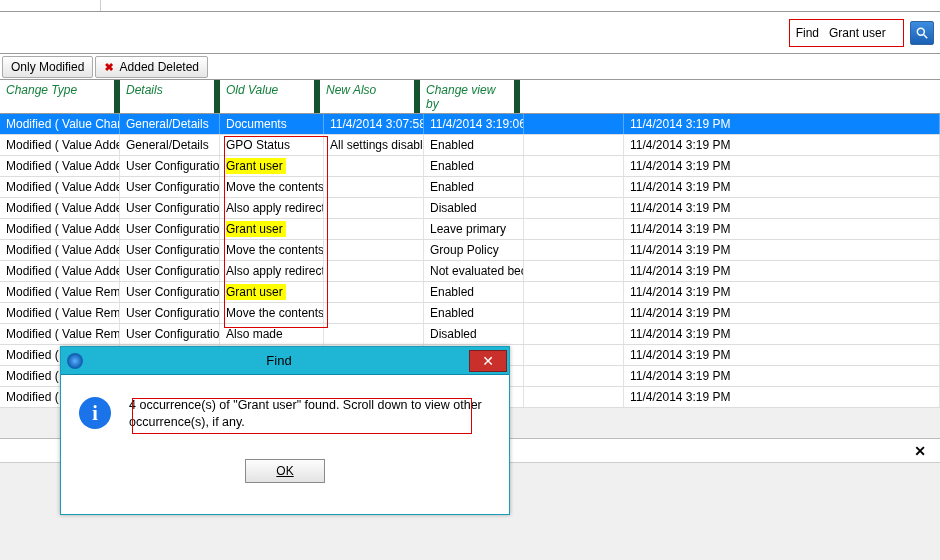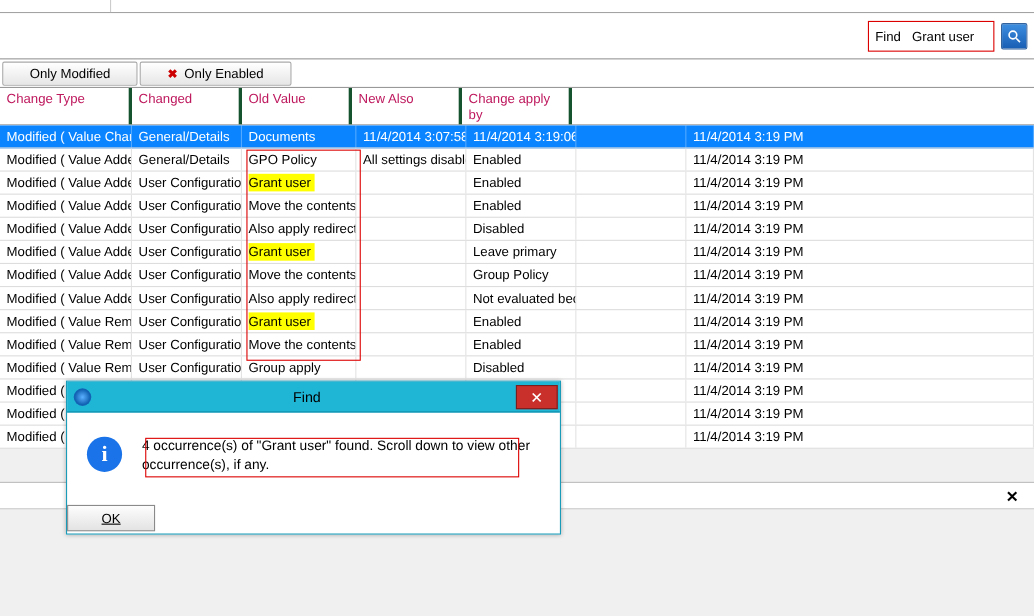--- a/index.html
+++ b/index.html
@@ -56,46 +56,47 @@
   .filterbar {
     height: 26px;
     background: #fff;
     border-bottom: 1px solid #999;
     display:flex;
     align-items:flex-start;
     padding-top:2px;
   }
   .filterbtn {
     height: 22px;
-    padding: 0 24px;
+    padding: 0 8px;
     margin-left: 2px;
     border: 1px solid #aaa;
     background: linear-gradient(#fff, #e6e6e6);
     font-size: 12px;
     display:flex;align-items:center;
     cursor:pointer;
     border-radius:2px;
   }
   .filterbtn .x { color:#c00; font-weight:bold; margin-right:6px; font-size:11px;}
   .headerstrip {
     display:flex;
     background:#fff;
     border-bottom: 1px solid #999;
     height: 34px;
   }
   .headerstrip .col {
-    border-right: 3px solid #14532d;
+    border-right: 6px solid #14532d;
     padding: 3px 6px;
     font-size:12px;
     line-height:1.2;
     display:flex;
     align-items:flex-start;
-    color:#be185d;
+    color:#15803d;
     white-space:normal;
     overflow:hidden;
+    font-style:italic;
   }
   .rows { background:#fff; }
   .row {
     display:flex;
     height: 21px;
     border-bottom: 1px solid #ddd;
   }
   .row.selected { background:#0a84ff; color:#fff; }
   .row .cell {
     border-right: 1px solid #e3e3e3;
@@ -162,23 +163,23 @@
     color:#fff;
     font-weight:bold;
     font-size:20px;
     font-family:"Georgia",serif;
     display:flex;align-items:center;justify-content:center;
     margin-right:18px;
     flex:none;
   }
   .dialog .body .msg { font-size:12.5px; line-height:1.35; }
   .dialog .buttons {
-    padding: 0 0 2px 0;
-    display:flex;
-    justify-content:flex-start;
+    padding: 0 0 31px 0;
+    display:flex;
+    justify-content:center;
     text-decoration:underline;
   }
   .dialog .buttons button {
     width:80px; height:24px;
     background: linear-gradient(#fdfdfd,#e3e3e3);
     border:1px solid #8a8a8a;
     font-size:12px;
     cursor:pointer;
   }
   .statusbar {
@@ -226,46 +227,46 @@
       </svg>
   </div>
 </div>
 
 <div class="filterbar">
   <div class="filterbtn">
     <span>Only Modified</span>
   </div>
   <div class="filterbtn">
     <span class="x">✖</span>
-    <span>Only Enabled</span>
+    <span>Added Deleted</span>
   </div>
 </div>
 
 <div class="headerstrip">
   <div class="col c0">Change Type</div>
-  <div class="col c1">Changed</div>
+  <div class="col c1">Details</div>
   <div class="col c3">Old Value</div>
   <div class="col c4">New Also</div>
-  <div class="col c5">Change apply by</div>
+  <div class="col c5">Change view by</div>
 </div>
 
 <div class="rows" id="rows">
     <div class="row selected">
       <div class="cell c0">Modified ( Value Changed)</div>
       <div class="cell c1">General/Details</div>
       <div class="cell c2">Documents</div>
       <div class="cell c3">11/4/2014 3:07:58 PM</div>
       <div class="cell c4">11/4/2014 3:19:06 PM</div>
       <div class="cell c5"></div>
       <div class="cell c6">11/4/2014 3:19 PM</div>
     </div>
     <div class="row">
       <div class="cell c0">Modified ( Value Added)</div>
       <div class="cell c1">General/Details</div>
-      <div class="cell c2">GPO Policy</div>
+      <div class="cell c2">GPO Status</div>
       <div class="cell c3">All settings disabled</div>
       <div class="cell c4">Enabled</div>
       <div class="cell c5"></div>
       <div class="cell c6">11/4/2014 3:19 PM</div>
     </div>
     <div class="row">
       <div class="cell c0">Modified ( Value Added)</div>
       <div class="cell c1">User Configuration (Enabled)/Policies</div>
       <div class="cell c2">
         <span class="hl">Grant user</span>
@@ -338,21 +339,21 @@
       <div class="cell c1">User Configuration (Disabled)/Policies</div>
       <div class="cell c2">Move the contents of Documents to</div>
       <div class="cell c3"></div>
       <div class="cell c4">Enabled</div>
       <div class="cell c5"></div>
       <div class="cell c6">11/4/2014 3:19 PM</div>
     </div>
     <div class="row">
       <div class="cell c0">Modified ( Value Removed)</div>
       <div class="cell c1">User Configuration</div>
-      <div class="cell c2">Group apply</div>
+      <div class="cell c2">Also made</div>
       <div class="cell c3"></div>
       <div class="cell c4">Disabled</div>
       <div class="cell c5"></div>
       <div class="cell c6">11/4/2014 3:19 PM</div>
     </div>
     <div class="row">
       <div class="cell c0">Modified ( V</div>
       <div class="cell c1"></div>
       <div class="cell c2"></div>
       <div class="cell c3"></div>

